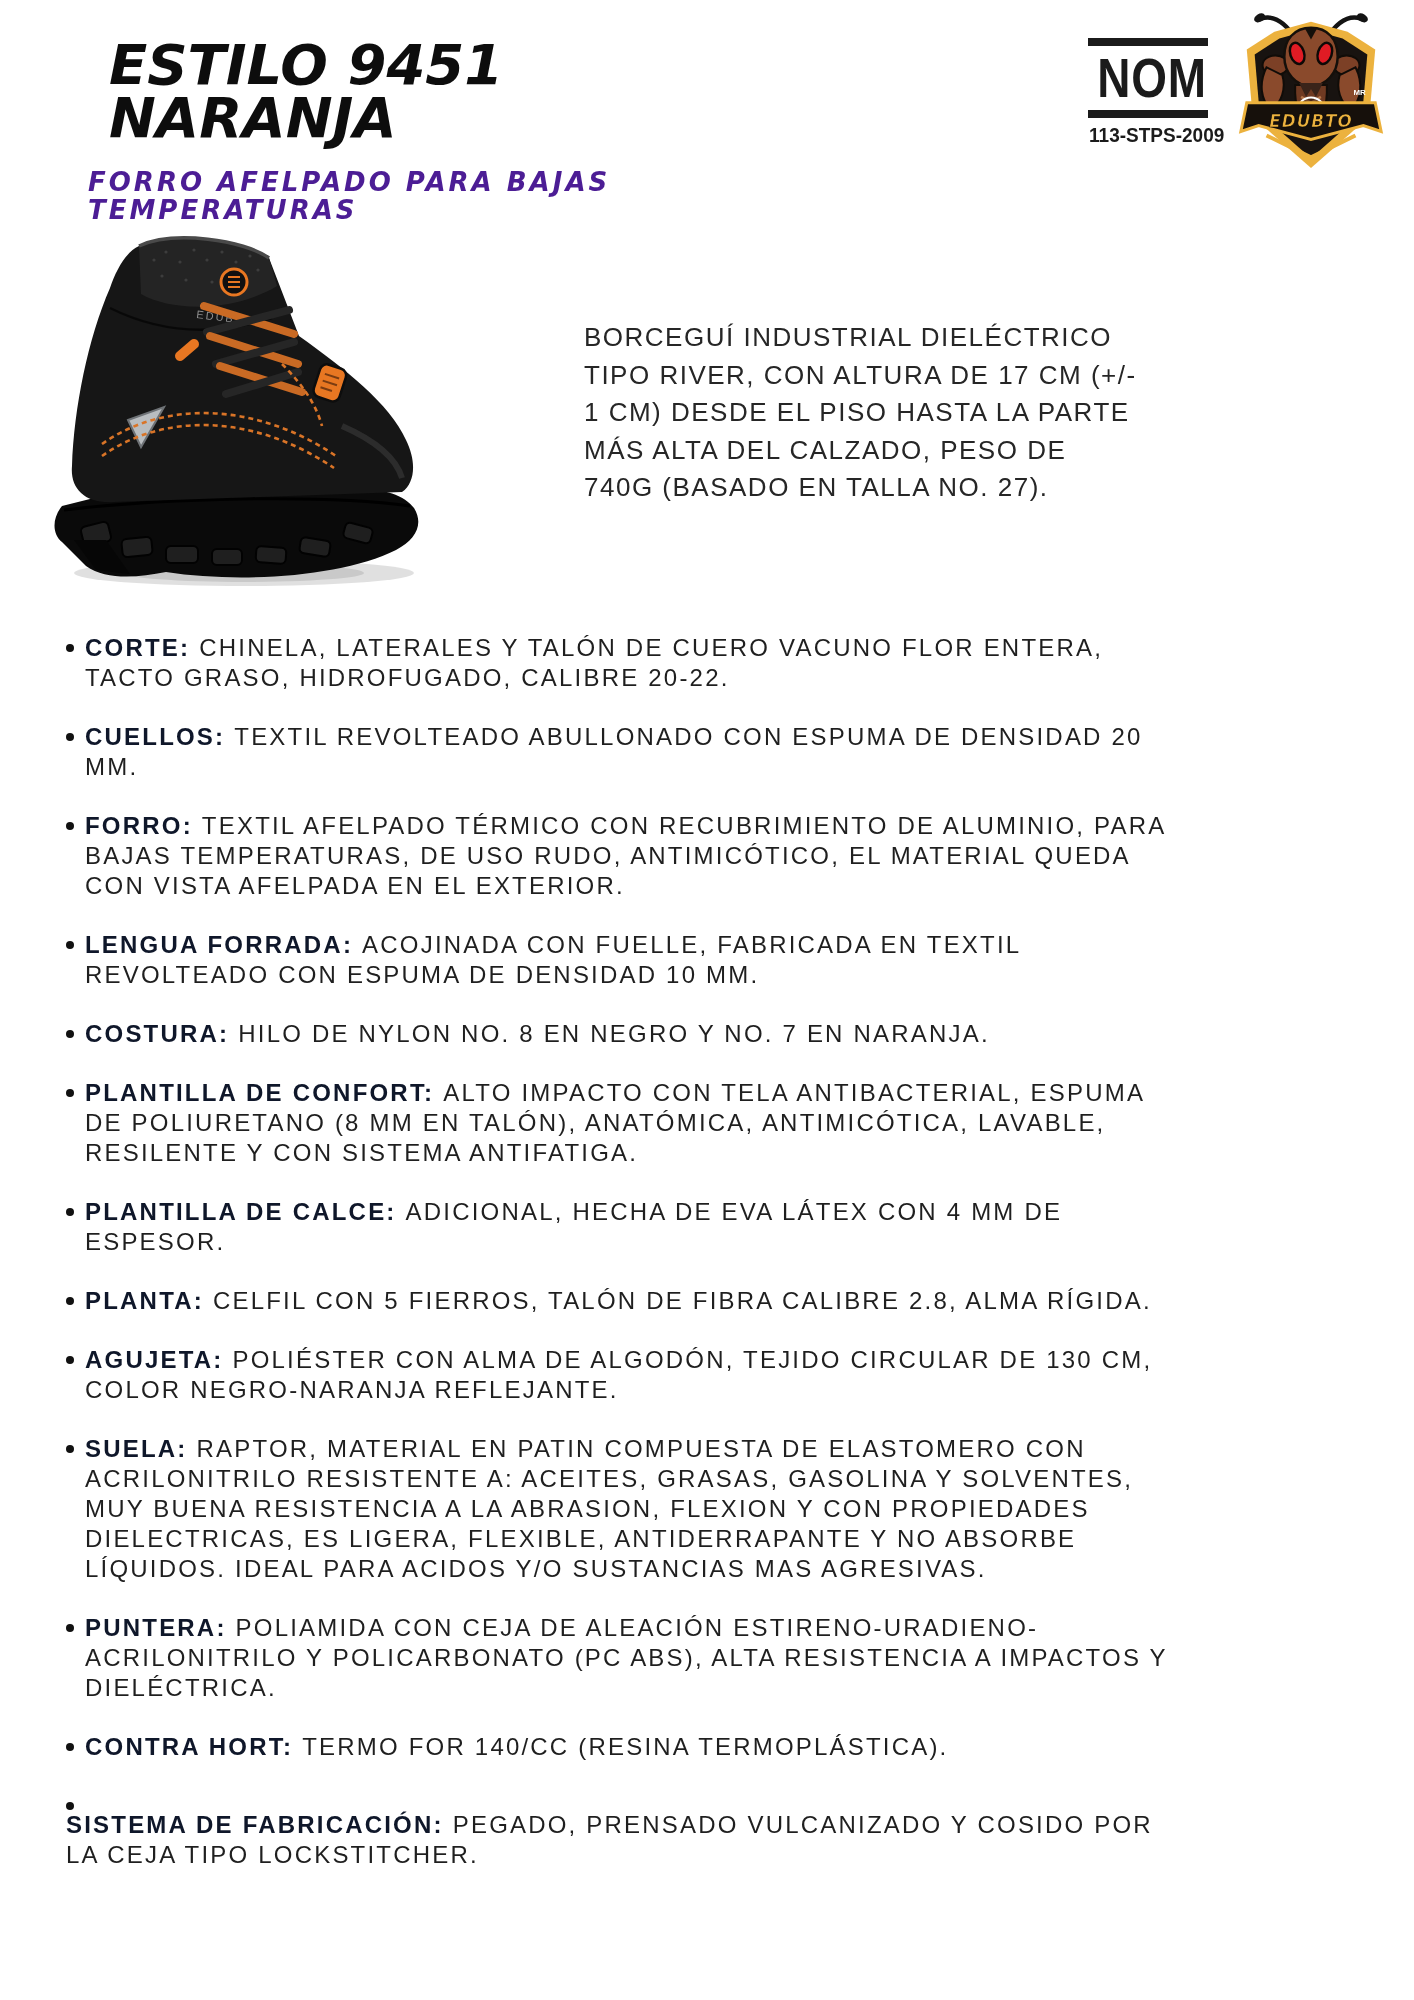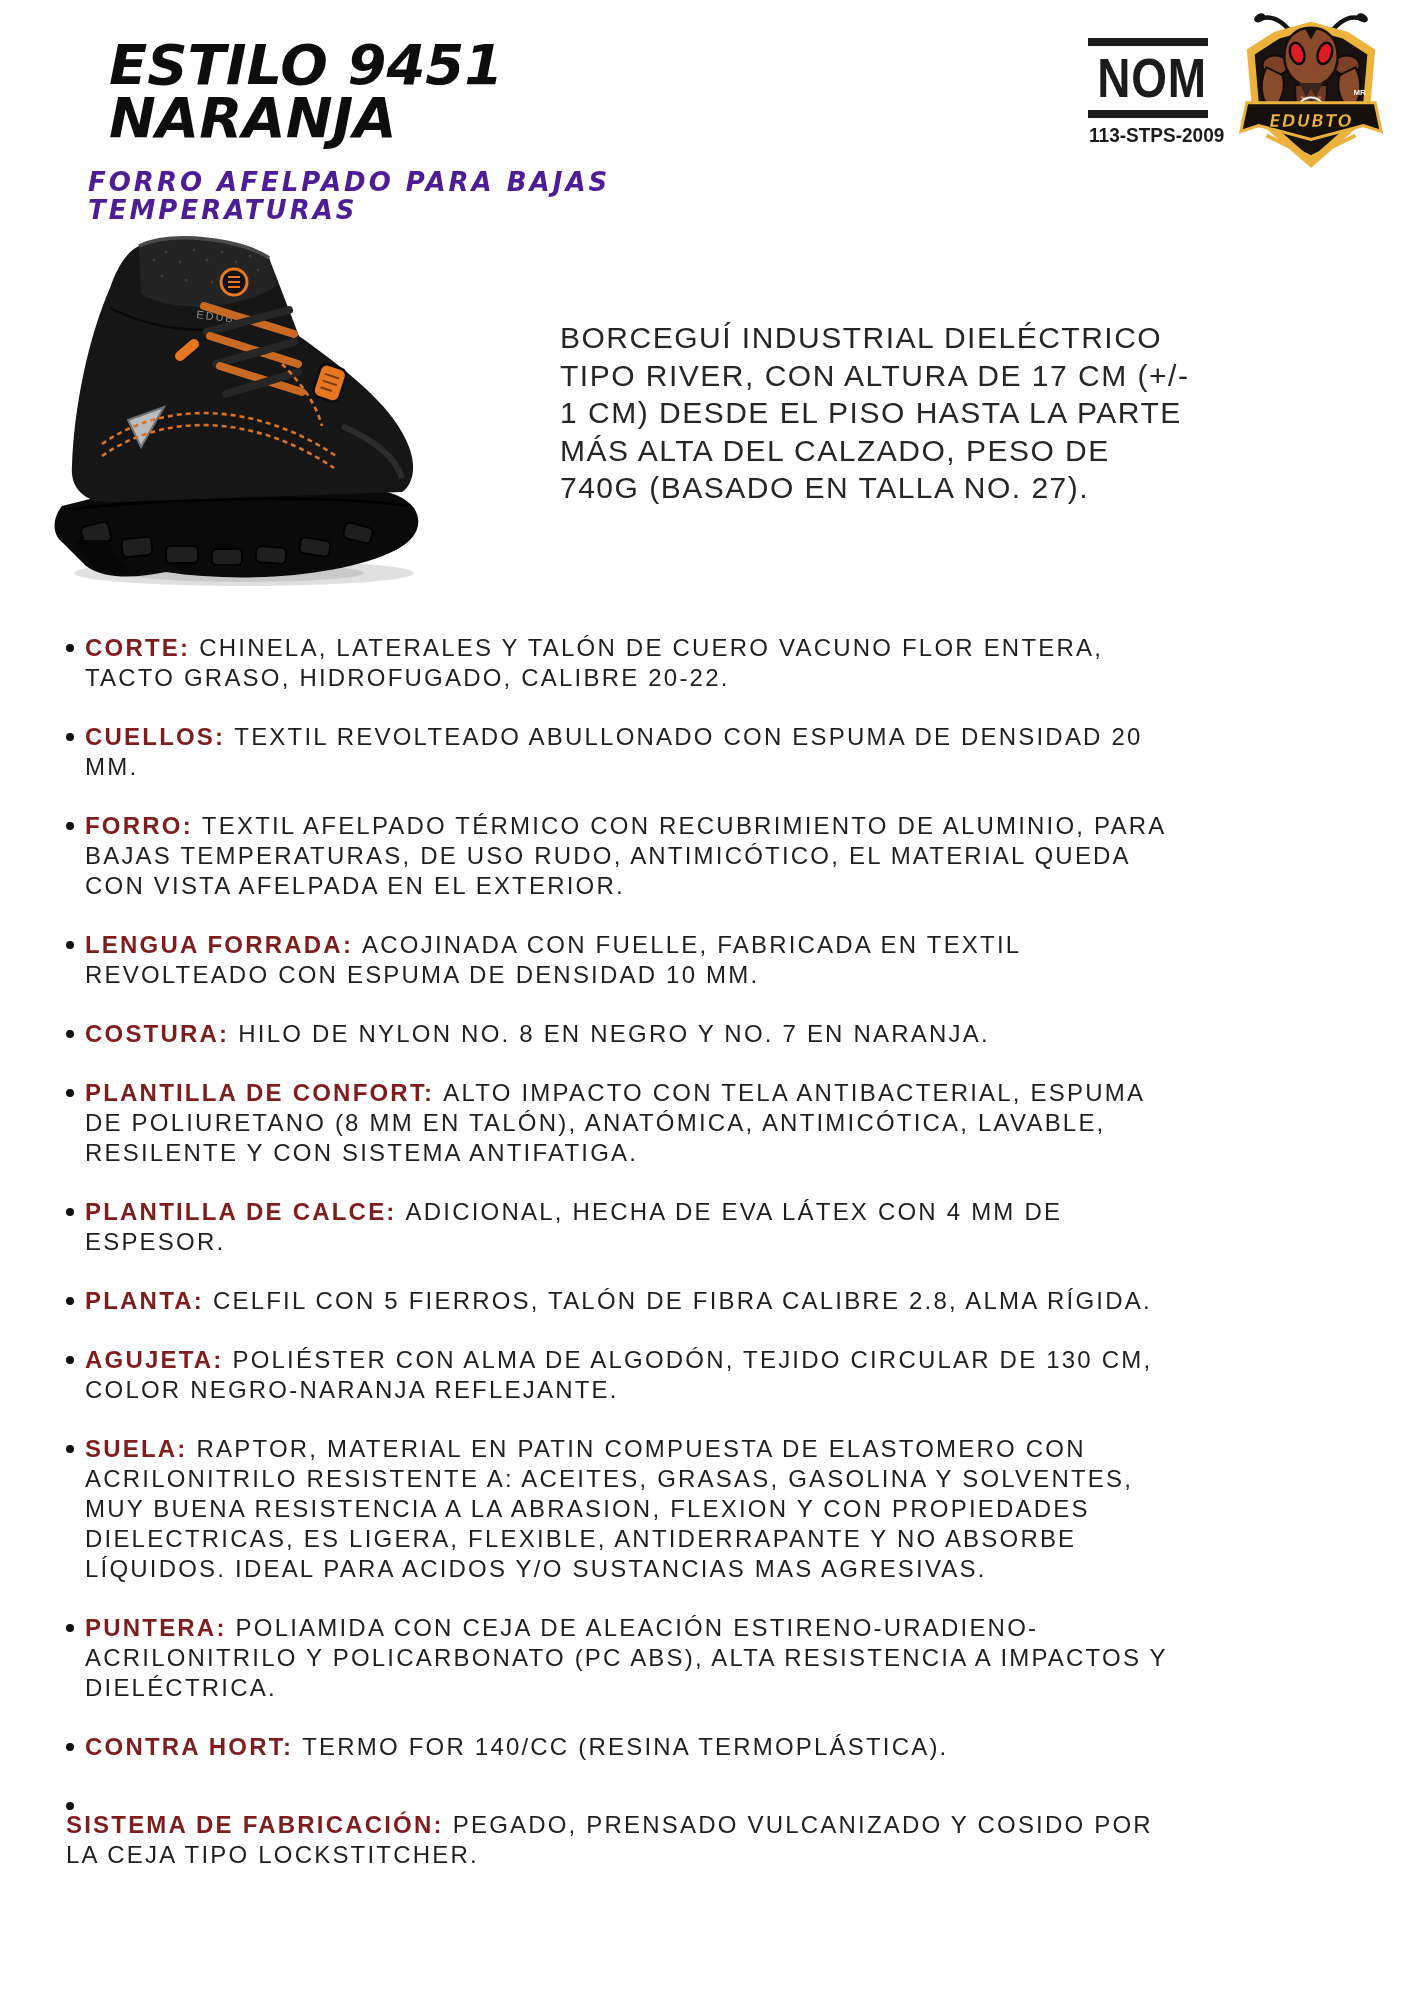--- a/index.html
+++ b/index.html
@@ -47,39 +47,39 @@
     transform:scaleX(0.95);transform-origin:center;
     white-space:nowrap;
   }
 
   
   .emblem{left:1236px;top:6px;width:150px;height:168px;}
   .boot{left:44px;top:188px;width:412px;height:405px;}
 
   
   .description{
-    left:560px;top:319px;width:750px;
-    font-size:30px;line-height:37.5px;
+    left:584px;top:319px;width:750px;
+    font-size:26px;line-height:37.5px;
     font-weight:300;letter-spacing:1.5px;
     color:#262626;white-space:pre-line;
   }
 
   
   .specs{left:66px;top:633px;width:1120px;}
   .spec-item{display:flex;margin-bottom:29px;}
   .spec-item:last-child{margin-bottom:0;flex-direction:column;}
   .bullet-dot{
     flex:0 0 8px;width:8px;height:8px;border-radius:50%;
     background:#111;margin-top:11px;margin-right:11px;
   }
   .spec-body{
     flex:1;font-size:24px;line-height:30px;
     letter-spacing:2.2px;color:#1f1f1f;
   }
-  .spec-label{font-weight:700;margin-right:9px;color:#7f1d1d;}
+  .spec-label{font-weight:700;margin-right:9px;color:#0f172a;}
 </style>
 </head>
 <body>
 
 <div class="abs title-block">
   <div class="title-line">ESTILO 9451</div>
   <div class="title-line">NARANJA</div>
 </div>
 <div class="abs subtitle-block">
   <div class="subtitle-line">FORRO AFELPADO PARA BAJAS</div>

